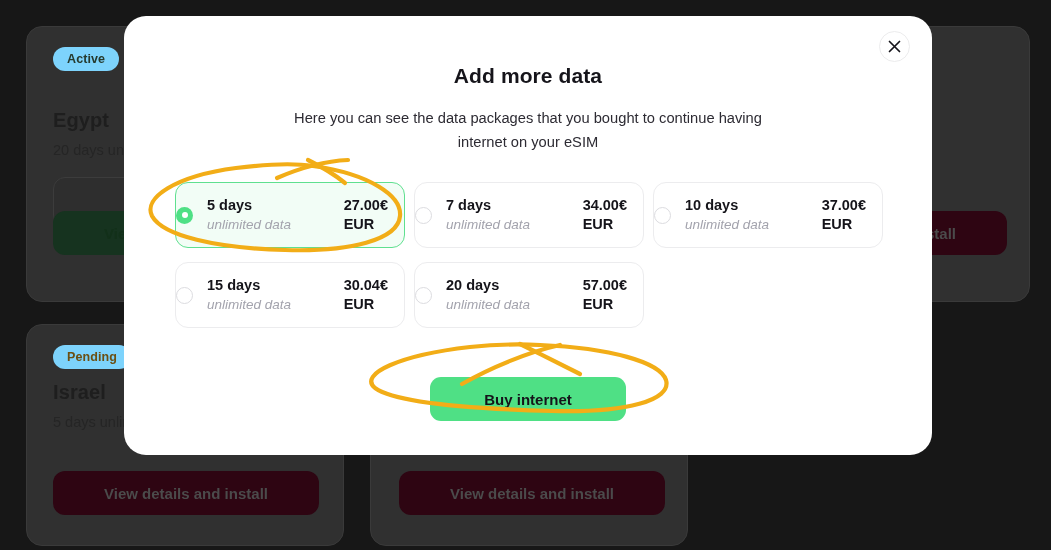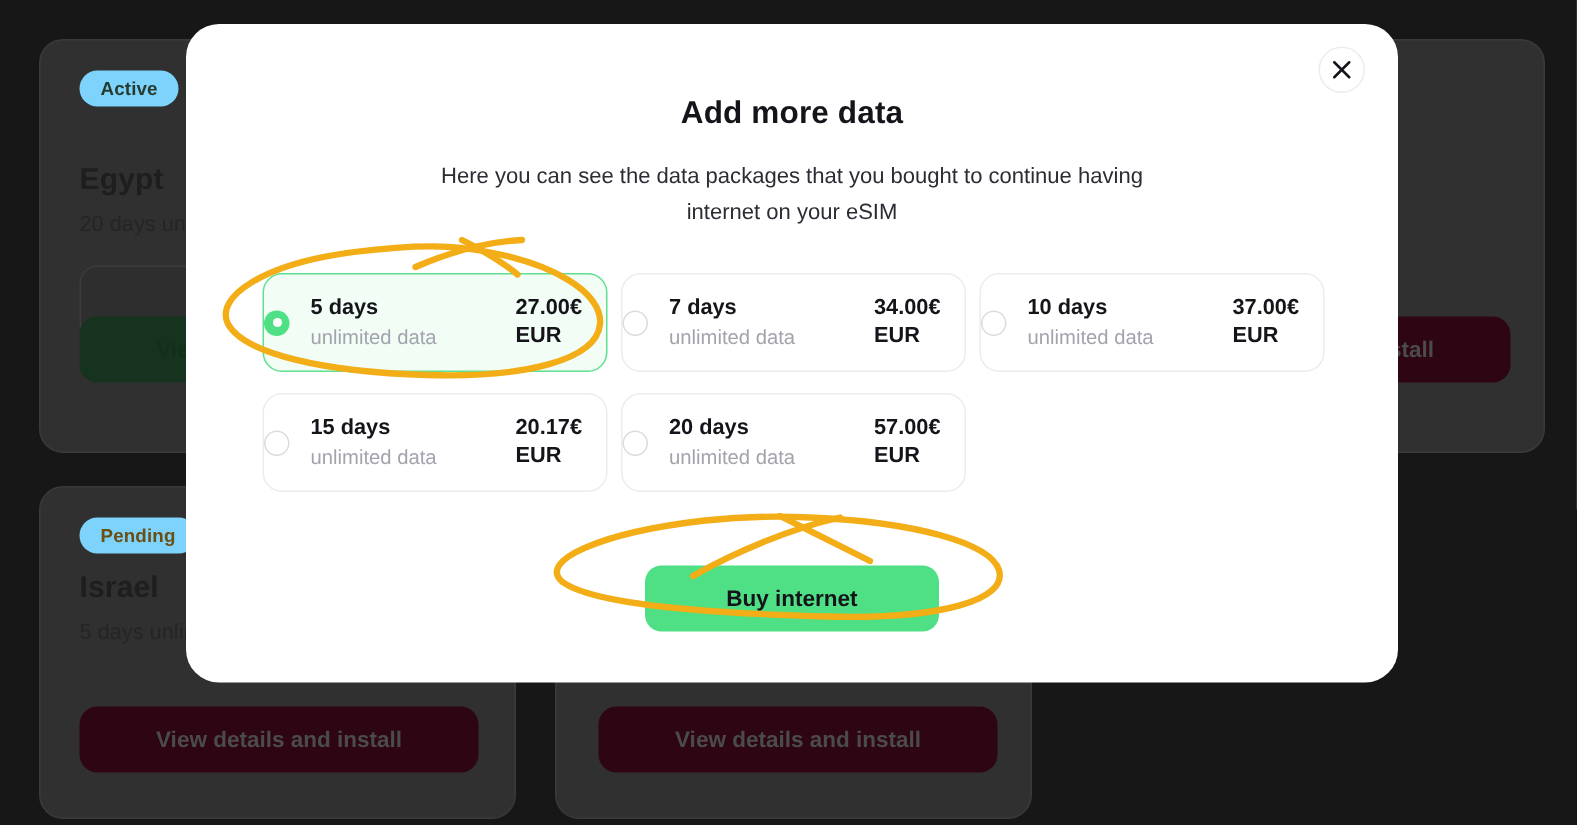--- a/index.html
+++ b/index.html
@@ -135,20 +135,21 @@
     background: #fff;
   }
   .pkg-left { flex: 1 1 auto; }
   .pkg-days {
     font-size: 14.5px; font-weight: 700; color: #15141a;
     line-height: 19px;
   }
   .pkg-data {
     font-size: 13.5px; color: #a3a3ad;
     line-height: 19px;
+    font-style: italic;
   }
   .pkg-right { text-align: left; flex: 0 0 auto; }
   .pkg-price {
     font-size: 14.5px; font-weight: 700; color: #15141a;
     line-height: 19px;
     margin-top: 24px;
   }
   .pkg-cur {
     font-size: 14.5px; font-weight: 700; color: #15141a;
     line-height: 19px;
@@ -256,21 +257,21 @@
         </span>
       </div>
 
       <div class="pkg">
         <span class="radio"></span>
         <span class="pkg-left">
           <span class="pkg-days">15 days</span><br>
           <span class="pkg-data">unlimited data</span>
         </span>
         <span class="pkg-right">
-          <span class="pkg-price">20.17€</span><br>
+          <span class="pkg-price">30.04€</span><br>
           <span class="pkg-cur">EUR</span>
         </span>
       </div>
 
       <div class="pkg">
         <span class="radio"></span>
         <span class="pkg-left">
           <span class="pkg-days">20 days</span><br>
           <span class="pkg-data">unlimited data</span>
         </span>

